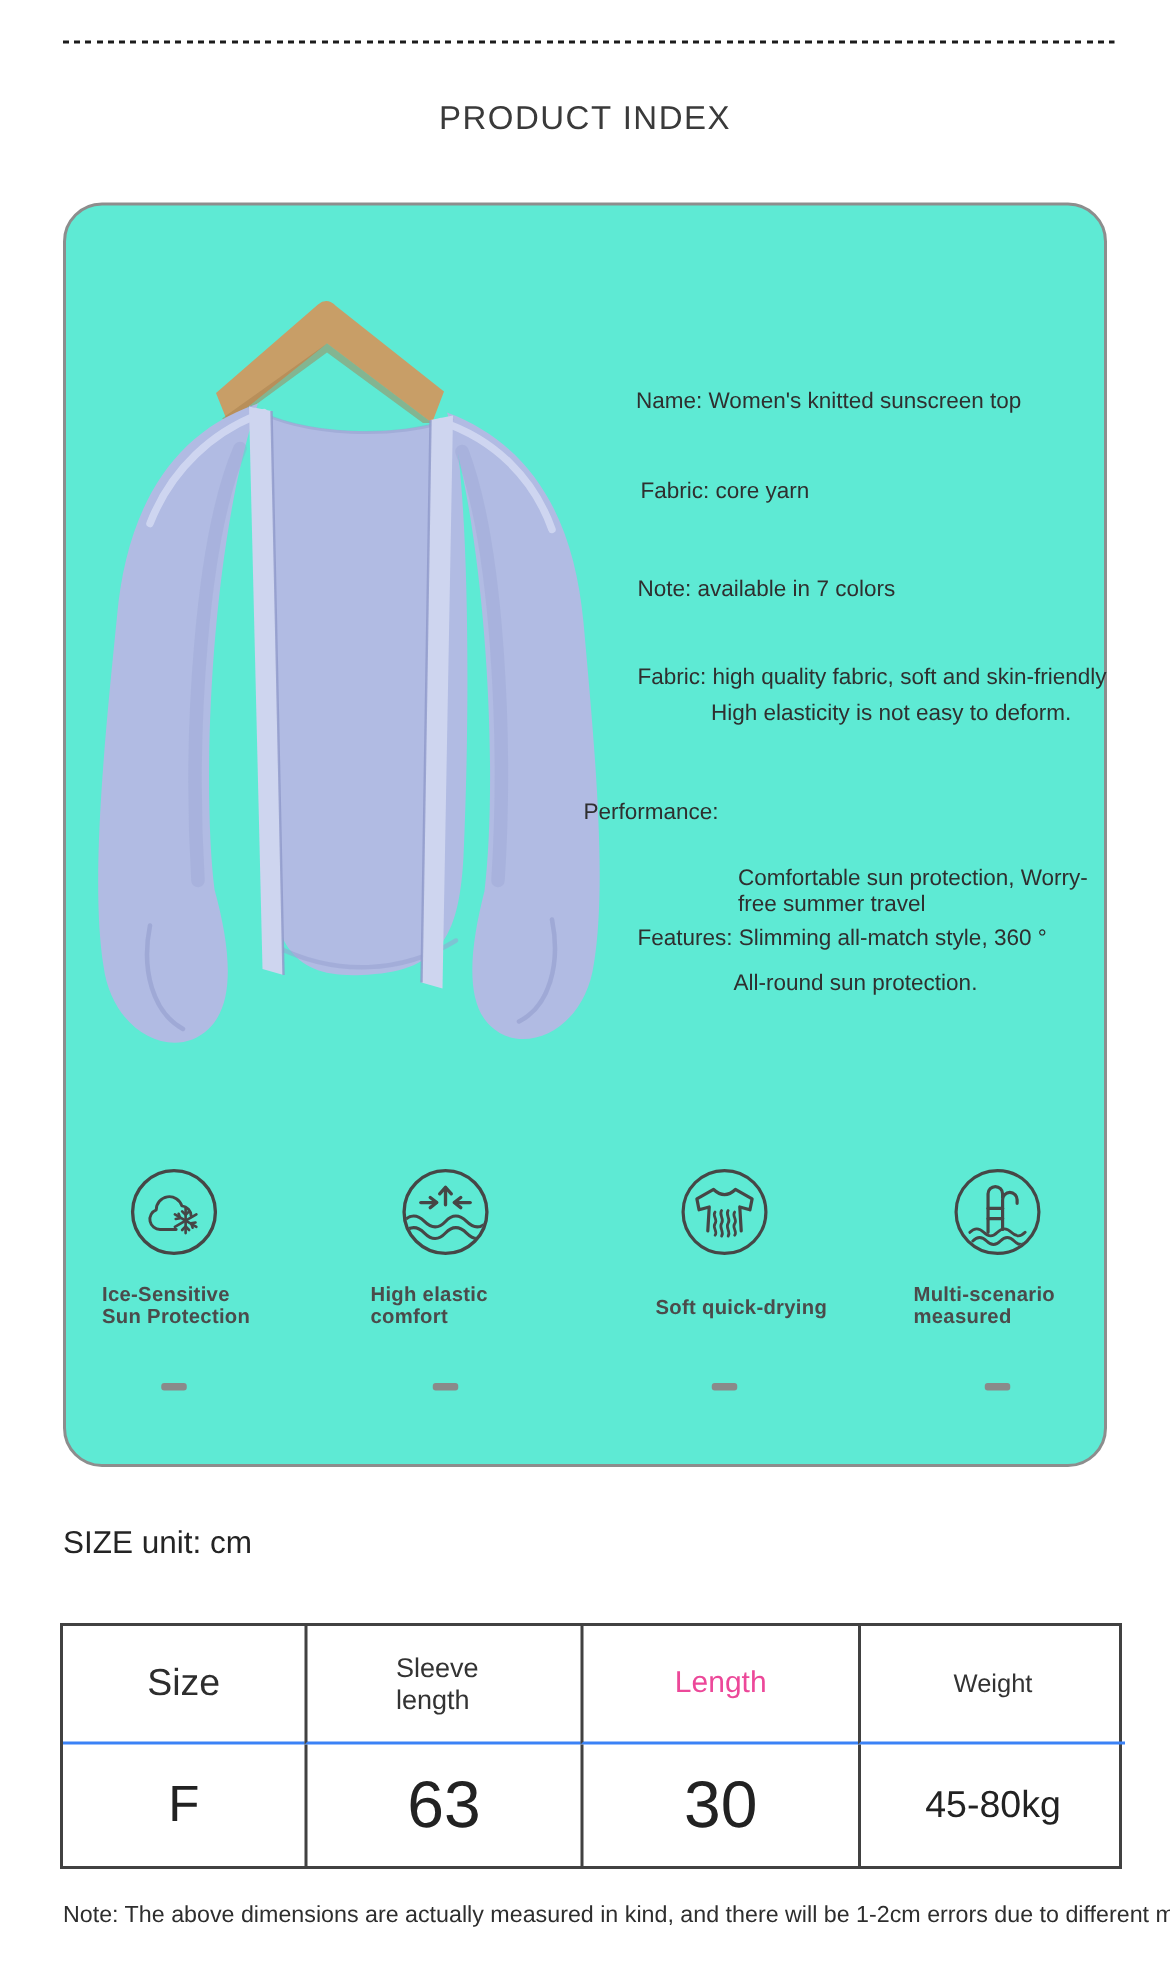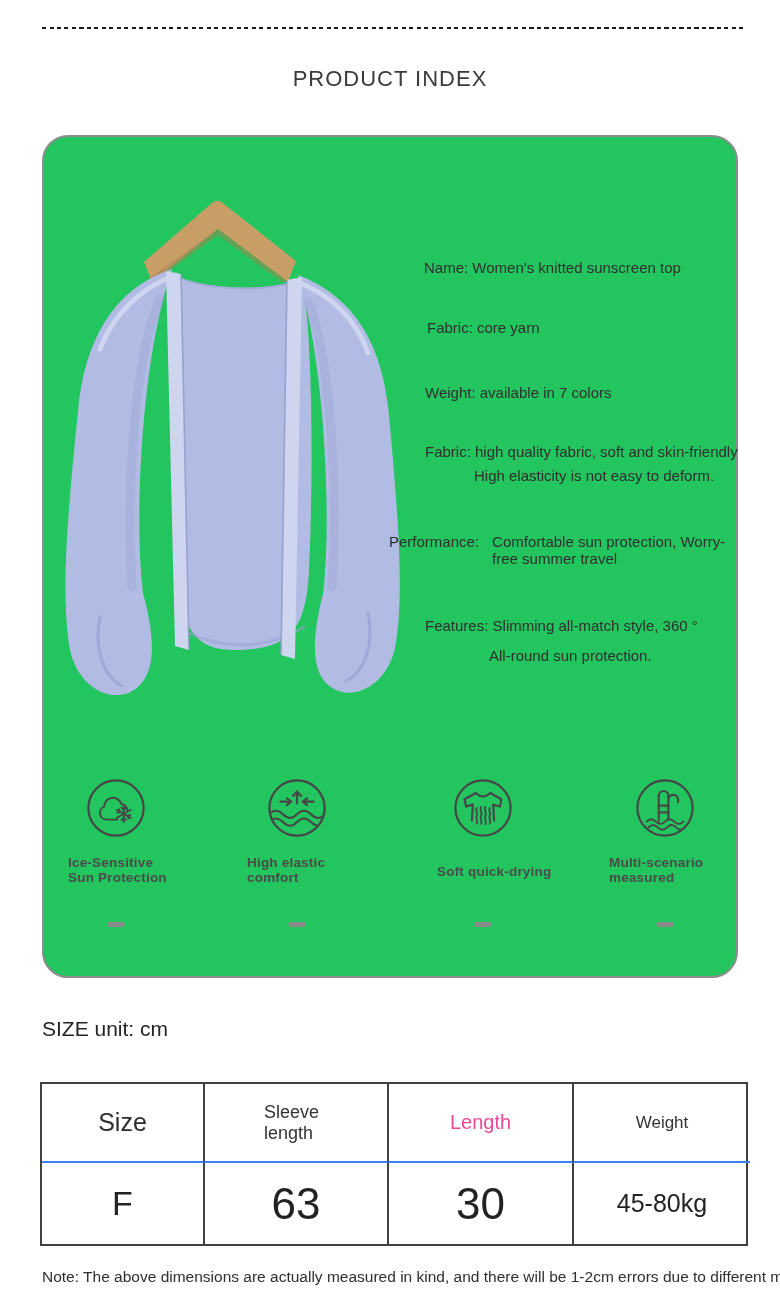--- a/index.html
+++ b/index.html
@@ -7,33 +7,33 @@
   body { font-family:"Liberation Sans", sans-serif; color:#2f2f2f; }
   .page { position:relative; width:780px; height:1314px; background:#fff; overflow:hidden; margin:0 auto;padding-left:29px; }
 
   .dashed-divider { position:absolute; left:42px; top:27px; width:701px; height:2px;
     background:repeating-linear-gradient(90deg,#1b1b1b 0 4px,transparent 4px 7.5px); }
 
   .page-title { position:absolute; left:0; top:66px; width:780px; text-align:center;
     font-size:22px; letter-spacing:1px; color:#3a3a3a; }
 
   .card { position:absolute; left:42px; top:135px; width:696px; height:843px;
-    border:2px solid #8d8d8d; border-radius:26px; background:#22c55e; }
+    border:2px solid #8d8d8d; border-radius:26px; background:#5eead4; }
 
   .product-photo { position:absolute; left:-2px; top:52px; width:382px; height:542px; }
 
   .dline { position:absolute; font-size:15px; color:#2f2f2f; white-space:nowrap; }
   .d-name    { left:380px; top:122px; }
   .d-fabric  { left:383px; top:182px; }
   .d-color   { left:381px; top:247px; }
   .d-fabq    { left:381px; top:306px; }
   .d-fabq2   { left:430px; top:330px; }
   .d-perf    { left:345px; top:396px; display:flex; }
   .d-perf .plabel { margin-right:13px;text-align:right; }
-  .d-perf .pval { line-height:17px; white-space:nowrap; }
+  .d-perf .pval { line-height:17px; white-space:nowrap;margin-top:44px; }
   .d-feat    { left:381px; top:480px; }
   .d-feat2   { left:445px; top:510px; }
 
   .f-col { position:absolute; width:140px; height:170px; top:640px; }
   .f-col1 { left:2px; }  .f-col2 { left:183px; }  .f-col3 { left:369px; }  .f-col4 { left:551px; }
   .f-icon { display:block; margin:0 auto; width:62px; height:62px; }
   .f-label { display:block; margin-top:16px; font-size:13.5px; font-weight:bold; color:#4b4b4b;
     line-height:1.12; letter-spacing:.2px; }
   .f-col1 .f-label { padding-left:22px; }
   .f-col2 .f-label { padding-left:20px; }
@@ -93,21 +93,21 @@
         <path d="M 326,424 C 332,454 324,482 304,492" fill="none" stroke="#8d98c9" stroke-width="3" stroke-linecap="round" opacity="0.5"></path>
         <path d="M 124,82 L 139,85 L 147,461 L 133,457 Z" fill="#ced5ef"></path>
         <path d="M 139,85 L 147,461" stroke="#8e99c9" stroke-width="1.6" fill="none" opacity="0.8"></path>
         <path d="M 245,91 L 260,88 L 253,470 L 239,466 Z" fill="#ced5ef"></path>
         <path d="M 245,91 L 239,466" stroke="#8e99c9" stroke-width="1.6" fill="none" opacity="0.8"></path>
       </g>
     </svg>
 
     <div class="dline d-name"><span>Name:</span> <span>Women's knitted sunscreen top</span></div>
     <div class="dline d-fabric"><span>Fabric:</span> <span>core yarn</span></div>
-    <div class="dline d-color"><span>Weight:</span> <span>available in 7 colors</span></div>
+    <div class="dline d-color"><span>Note:</span> <span>available in 7 colors</span></div>
     <div class="dline d-fabq"><span>Fabric:</span> <span>high quality fabric, soft and skin-friendly</span></div>
     <div class="dline d-fabq2">High elasticity is not easy to deform.</div>
     <div class="dline d-perf">
       <span class="plabel">Performance:</span>
       <span class="pval"><span>Comfortable sun protection, Worry-</span><br><span>free summer travel</span></span>
     </div>
     <div class="dline d-feat"><span>Features:</span> <span>Slimming all-match style, 360 °</span></div>
     <div class="dline d-feat2">All-round sun protection.</div>
 
     <div class="f-col f-col1">

